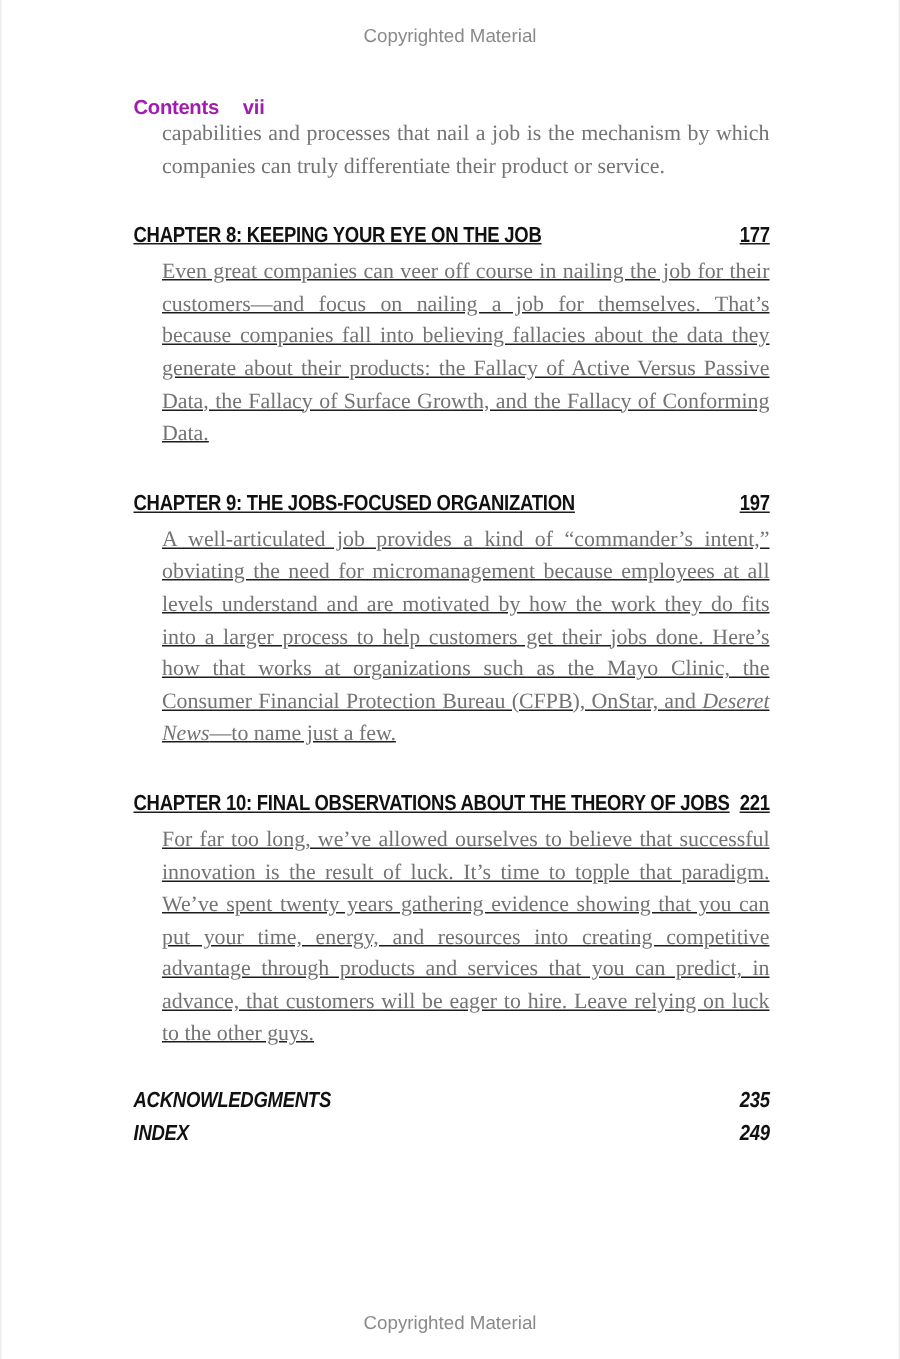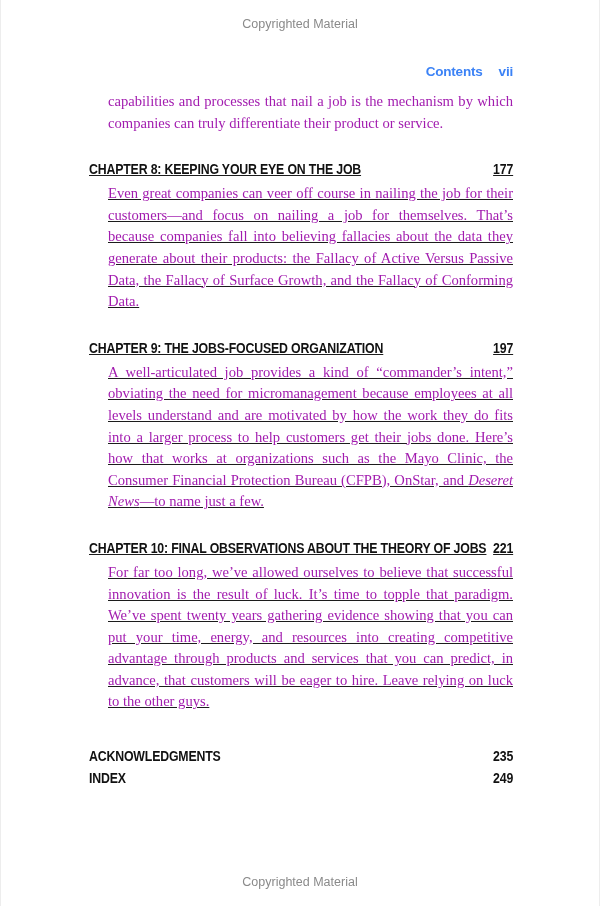--- a/index.html
+++ b/index.html
@@ -27,36 +27,35 @@
   .notice.top { top: 17px; }
   .notice.bottom { bottom: 17px; }
 
   .text-block {
     position: absolute;
     left: 88px;
     top: 64px;
     width: 424px;
   }
   .header-row {
-    text-align: right;
     font-family: "Liberation Sans", sans-serif;
     font-weight: bold;
     font-size: 13.5px;
     letter-spacing: -0.2px;
-    color: #3b82f6;
-    margin-bottom: 12px;
+    color: #a21caf;
+    margin-bottom: 0;
   }
   .header-row .folio { margin-left: 16px; }
 
   .para {
     font-size: 14.6px;
     line-height: 21.6px;
     text-align: justify;
     margin: 0 0 0 19px;
-    color: #a21caf;
+    color: #737373;
   }
   .para .italic { font-style: italic; }
 
   .entry { margin-top: 27px; text-decoration: underline; }
   .entry-heading {
     display: flex;
     justify-content: space-between;
     align-items: baseline;
     width: 499px;
     transform: scaleX(0.85);
@@ -64,21 +63,21 @@
     font-family: "Liberation Sans", sans-serif;
     font-weight: bold;
     font-size: 14.5px;
     letter-spacing: -0.2px;
     color: #111;
     margin-bottom: 6px;
     white-space: nowrap;
   }
   .entry-heading .chapter-page { font-weight: bold; }
 
-  .back { margin-top: 35px; }
+  .back { margin-top: 25px; font-style: italic; }
   .back-row {
     display: flex;
     justify-content: space-between;
     align-items: baseline;
     width: 499px;
     transform: scaleX(0.85);
     transform-origin: 0 0;
     font-family: "Liberation Sans", sans-serif;
     font-weight: bold;
     font-size: 14.5px;

